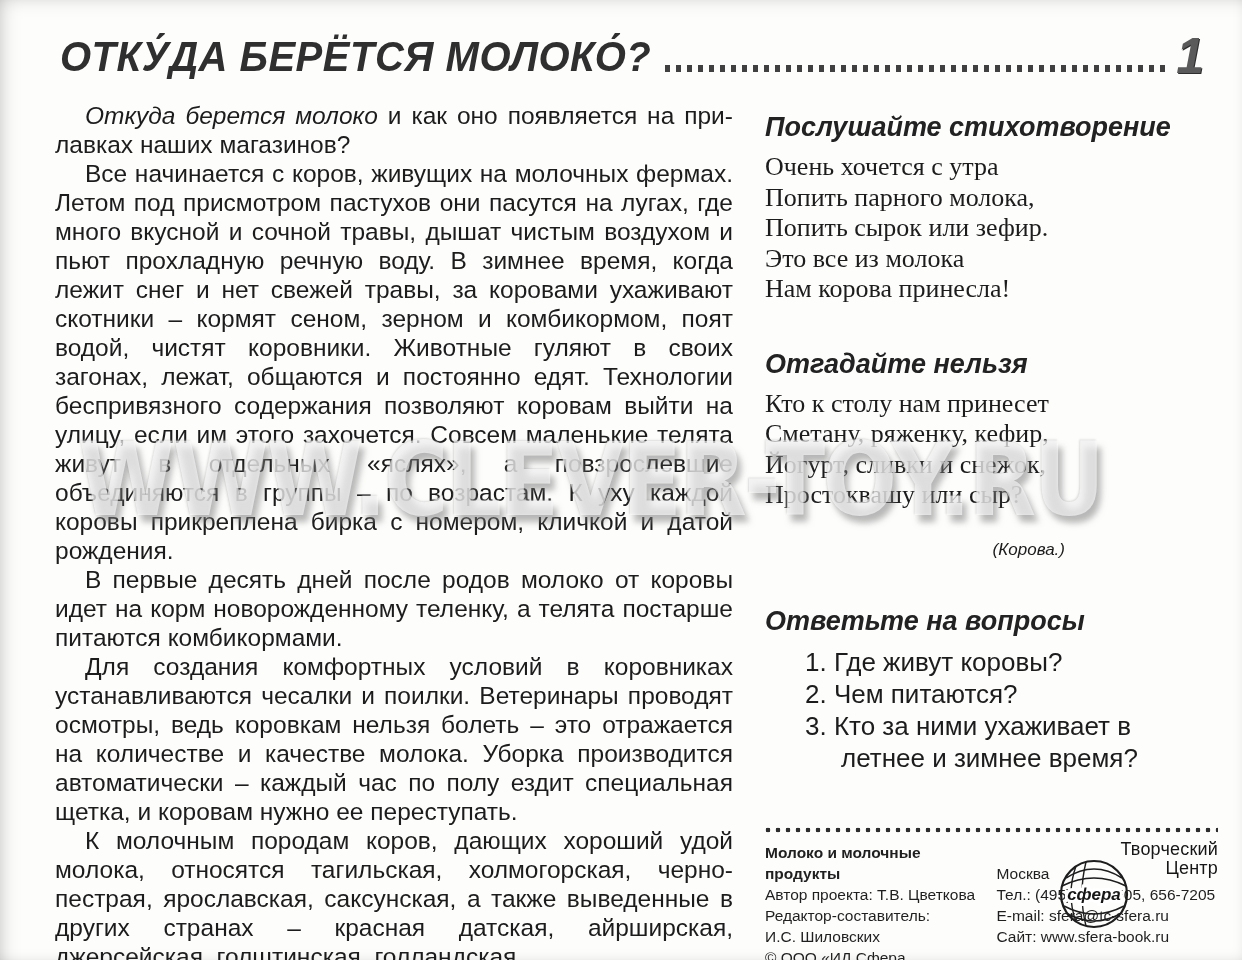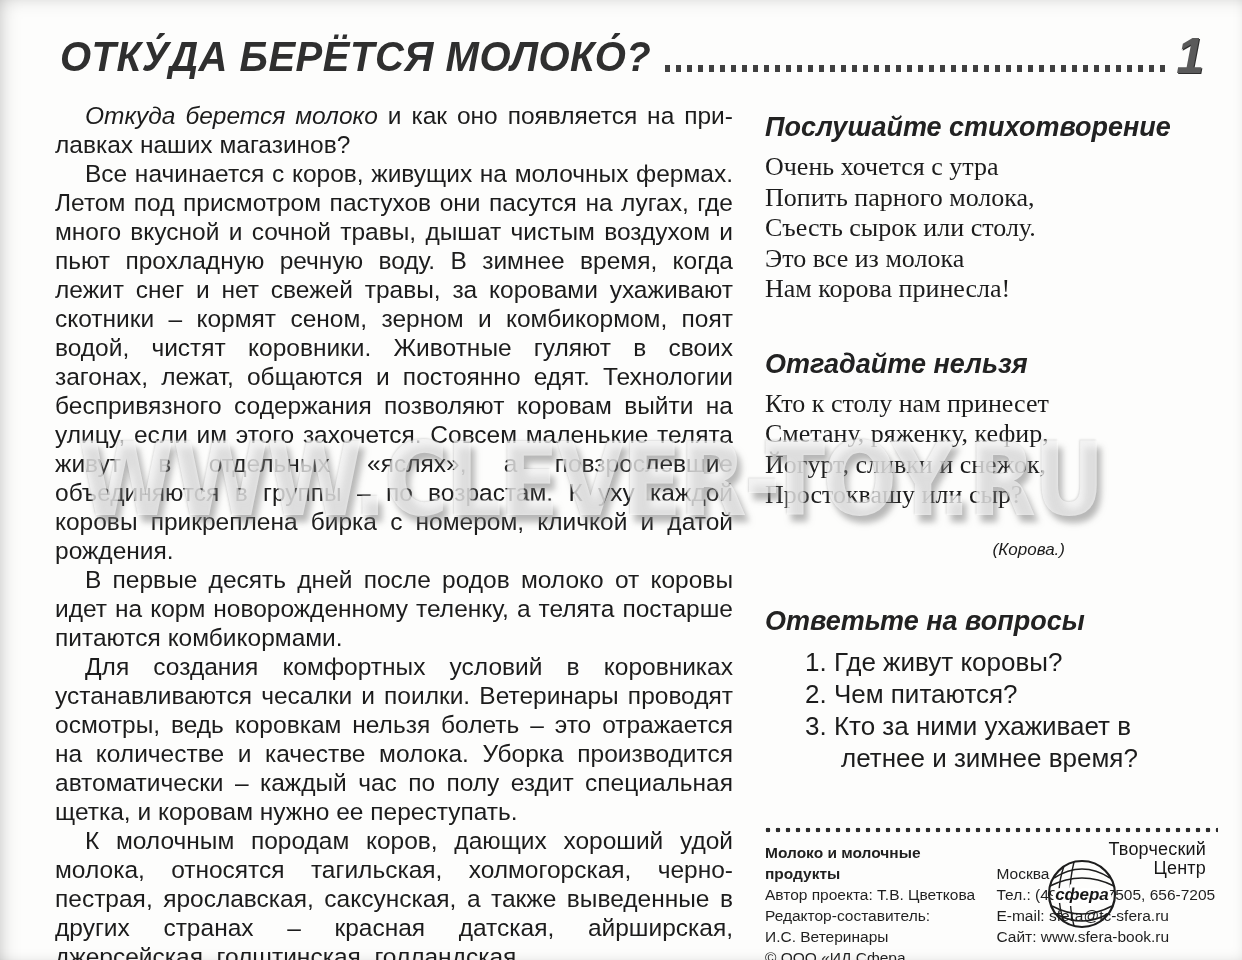--- a/index.html
+++ b/index.html
@@ -77,21 +77,21 @@
   }
   .footer-body{
     position:relative;margin-top:9px;display:flex;
     font-size:15.5px;line-height:21px;color:#1f1f1f;
   }
   .f-left{width:282px;}
   .f-mid{width:270px;}
   .f-series{font-weight:bold;}
   .f-mid .spacer{height:21px;}
   .f-logo{
-    position:absolute;right:12px;top:-2px;width:170px;height:110px;
+    position:absolute;right:0;top:-2px;width:170px;height:110px;
   }
   .tc-text{
     position:absolute;right:0;top:0;text-align:right;
     font-size:18px;line-height:19px;color:#161616;letter-spacing:.2px;
   }
   .sphere{position:absolute;left:8px;top:16px;}
 
   
   .watermark{
     position:absolute;left:78px;top:420px;width:1400px;
@@ -121,21 +121,21 @@
     <p>Для создания комфортных условий в коровниках устанавливаются чесалки и поилки. Ветеринары проводят осмотры, ведь коровкам нельзя болеть – это отражается на количестве и качестве молока. Уборка производится автоматически – каждый час по полу ездит специальная щетка, и коровам нужно ее переступать.</p>
     <p>К молочным породам коров, дающих хороший удой молока, относятся тагильская, холмогорская, черно-пестрая, ярославская, саксунская, а также выведенные в других странах – красная датская, айрширская, джерсейская, голштинская, голландская.</p>
   </div>
 
   <div class="right-col">
 
     <div class="section">
       <div class="section-heading">Послушайте стихотворение</div>
       <div class="verse-line">Очень хочется с утра</div>
       <div class="verse-line">Попить парного молока,</div>
-      <div class="verse-line">Съесть сырок или столу.</div>
+      <div class="verse-line">Попить сырок или зефир.</div>
       <div class="verse-line">Это все из молока</div>
       <div class="verse-line">Нам корова принесла!</div>
     </div>
 
     <div class="gap-poem-riddle"></div>
 
     <div class="section">
       <div class="section-heading">Отгадайте нельзя</div>
       <div class="verse-line">Кто к столу нам принесет</div>
       <div class="verse-line">Сметану, ряженку, кефир,</div>
@@ -156,21 +156,21 @@
     </div>
   </div>
 
   <div class="footer">
     <div class="footer-dots"></div>
     <div class="footer-body">
       <div class="f-left">
         <div class="f-series">Молоко и молочные продукты</div>
         <div>Автор проекта: Т.В. Цветкова</div>
         <div>Редактор-составитель:</div>
-        <div>И.С. Ветеринары</div>
+        <div>И.С. Шиловских</div>
         <div>© ООО «ИД Сфера образования»</div>
       </div>
       <div class="f-mid">
         <div class="spacer"></div>
         <div>Москва</div>
         <div>Тел.: (495) 656-7505, 656-7205</div>
         <div>E-mail: sfera@tc-sfera.ru</div>
         <div>Сайт: www.sfera-book.ru</div>
       </div>
       <div class="f-logo">

